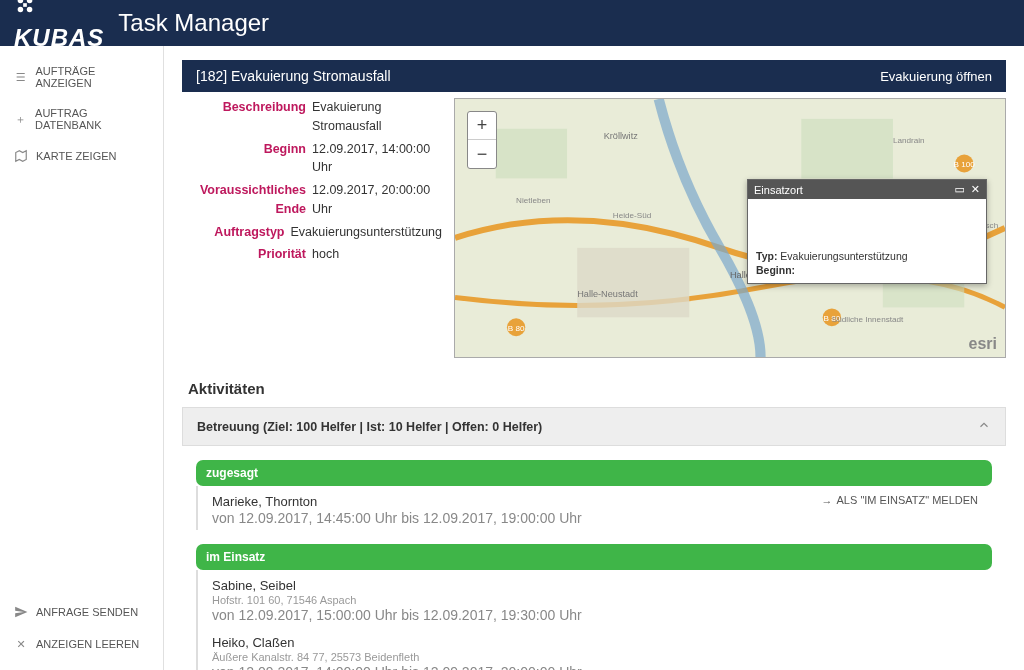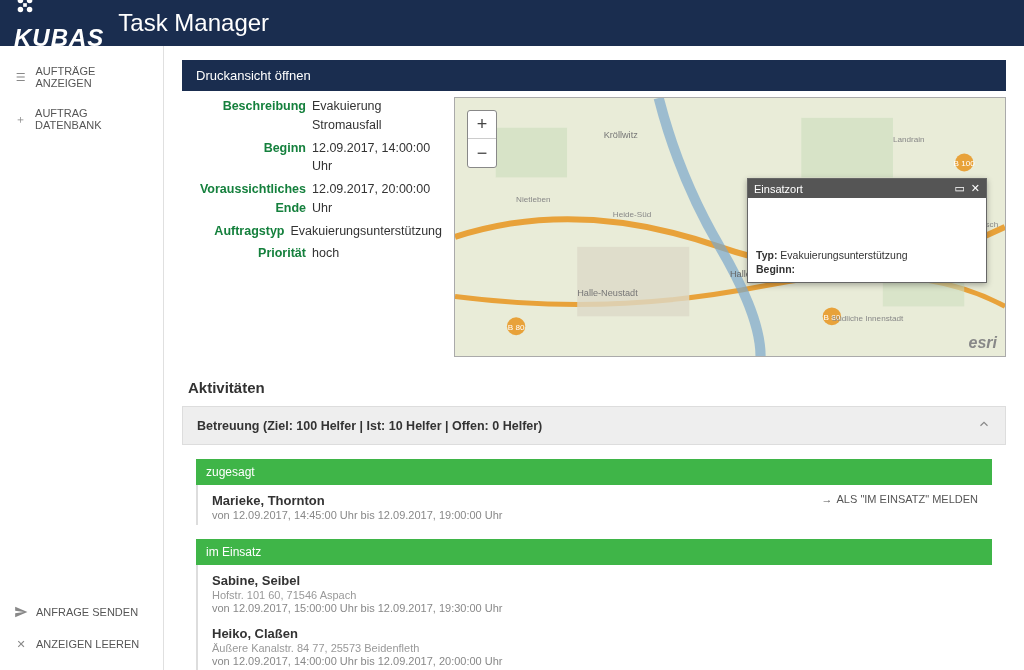--- a/index.html
+++ b/index.html
@@ -18,46 +18,46 @@
   .sidebar-icon { width: 14px; height: 14px; display: inline-flex; align-items: center; justify-content: center; color: #888; }
   
   .content { flex: 1; overflow: auto; padding: 14px 18px; }
   .task-header { background: #1a2d4f; color: #fff; display: flex; justify-content: space-between; align-items: center; padding: 8px 14px; font-size: 14px; }
   .task-header-left { font-weight: 500; }
   .task-header-right { font-size: 13px; cursor: pointer; }
   
   .task-body { display: flex; gap: 12px; margin-top: 6px; }
   .task-details { width: 260px; }
   .detail-row { display: flex; margin-bottom: 4px; font-size: 12.5px; line-height: 1.5; }
-  .detail-label { width: 130px; text-align: right; font-weight: 700; color: #15803d; padding-right: 6px; }
+  .detail-label { width: 130px; text-align: right; font-weight: 700; color: #be185d; padding-right: 6px; }
   .detail-value { flex: 1; color: #333; }
   
   .map-wrap { flex: 1; position: relative; border: 1px solid #aaa; height: 260px; background: #e8e8d8; overflow: hidden; }
   .map-controls { position: absolute; top: 12px; left: 12px; background: #fff; border: 1px solid #888; border-radius: 3px; }
   .map-btn { width: 28px; height: 28px; display: flex; align-items: center; justify-content: center; font-size: 18px; color: #444; cursor: pointer; border-bottom: 1px solid #ccc; }
   .map-btn:last-child { border-bottom: none; }
   .map-popup { position: absolute; top: 80px; right: 18px; width: 240px; background: #fff; border: 1px solid #666; font-size: 10.5px; box-shadow: 0 2px 6px rgba(0,0,0,0.3); }
   .map-popup-header { background: #555; color: #fff; display: flex; justify-content: space-between; align-items: center; padding: 3px 6px; font-size: 11px; }
   .map-popup-icons { display: flex; gap: 6px; }
   .map-popup-body { padding: 6px 8px; line-height: 1.35; color: #333; margin-top: 44px; }
   .map-pin { position: absolute; top: 108px; right: 222px; }
-  .esri { position: absolute; bottom: 4px; right: 8px; color: #888; font-style: italic; font-size: 16px; font-weight: 600; }
+  .esri { position: absolute; bottom: 4px; right: 8px; color: #888; font-size: 16px; font-weight: 600; }
   
   .section-title { font-size: 15px; font-weight: 700; margin: 22px 0 10px 6px; color: #333; }
   
   .accordion { background: #eee; border: 1px solid #ddd; padding: 10px 14px; display: flex; justify-content: space-between; align-items: center; font-size: 12.5px; font-weight: 700; cursor: pointer; }
   .accordion-chevron { color: #888; }
   
-  .status-bar { background: #3fb548; color: #fff; font-size: 12px; font-weight: 400; padding: 6px 10px; margin: 14px 14px 0 14px; }
+  .status-bar { background: #3fb548; color: #fff; font-size: 12px; font-weight: 700; padding: 6px 10px; margin: 14px 14px 0 14px; border-radius: 7px; }
   
   .helper-row { padding: 8px 14px 4px 14px; margin: 0 14px; border-left: 2px solid #ddd; display: flex; justify-content: space-between; align-items: flex-start; }
   .helper-info { flex: 1; }
-  .helper-name { font-weight: 700; font-size: 13px; color: #333; }
+  .helper-name { font-weight: 400; font-size: 13px; color: #333; }
   .helper-addr { font-size: 11px; color: #999; margin-top: 1px; }
-  .helper-time { font-size: 11px; color: #888; margin-top: 1px; }
+  .helper-time { font-size: 14px; color: #888; margin-top: 1px; }
   .helper-action { font-size: 11px; color: #555; cursor: pointer; display: flex; align-items: center; gap: 4px; }
   
   
   .map-svg-bg { width: 100%; height: 100%; }
 </style>
 </head>
 <body>
 
 <div class="header">
   <div class="logo">
@@ -78,40 +78,52 @@
   <div class="sidebar">
     <div class="sidebar-top">
       <div class="sidebar-item">
         <span class="sidebar-icon">☰</span>
         <span>AUFTRÄGE ANZEIGEN</span>
       </div>
       <div class="sidebar-item">
         <span class="sidebar-icon">＋</span>
         <span>AUFTRAG DATENBANK</span>
       </div>
+      <div class="sidebar-item">
+        <span class="sidebar-icon">
+          <svg width="14" height="14" viewBox="0 0 24 24" fill="none" stroke="#888" stroke-width="2">
+              <path d="M9 3 3 6v15l6-3 6 3 6-3V3l-6 3-6-3z"></path>
+            </svg>
+        </span>
+        <span>KARTE ZEIGEN</span>
+      </div>
     </div>
     <div class="sidebar-bottom">
       <div class="sidebar-item">
         <span class="sidebar-icon">
           <svg width="14" height="14" viewBox="0 0 24 24" fill="#888">
               <path d="M2 21l21-9L2 3v7l15 2-15 2v7z"></path>
             </svg>
         </span>
         <span>ANFRAGE SENDEN</span>
       </div>
       <div class="sidebar-item">
         <span class="sidebar-icon">✕</span>
         <span>ANZEIGEN LEEREN</span>
       </div>
     </div>
   </div>
 
   <div class="content">
     <div class="task-header">
-      <span class="task-header-right">Druckansicht öffnen</span>
+      <span class="task-header-left">
+        <span>[182]</span>
+        <span>Evakuierung Stromausfall</span>
+      </span>
+      <span class="task-header-right">Evakuierung öffnen</span>
     </div>
 
     <div class="task-body">
       <div class="task-details">
         <div class="detail-row">
             <span class="detail-label">Beschreibung</span>
             <span class="detail-value">Evakuierung Stromausfall</span>
           </div>
         <div class="detail-row">
             <span class="detail-label">Beginn</span>

